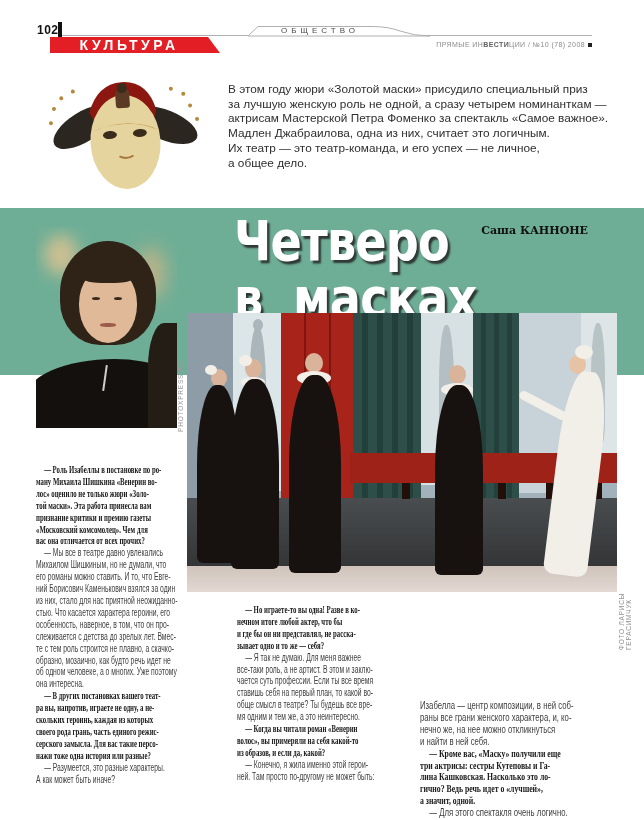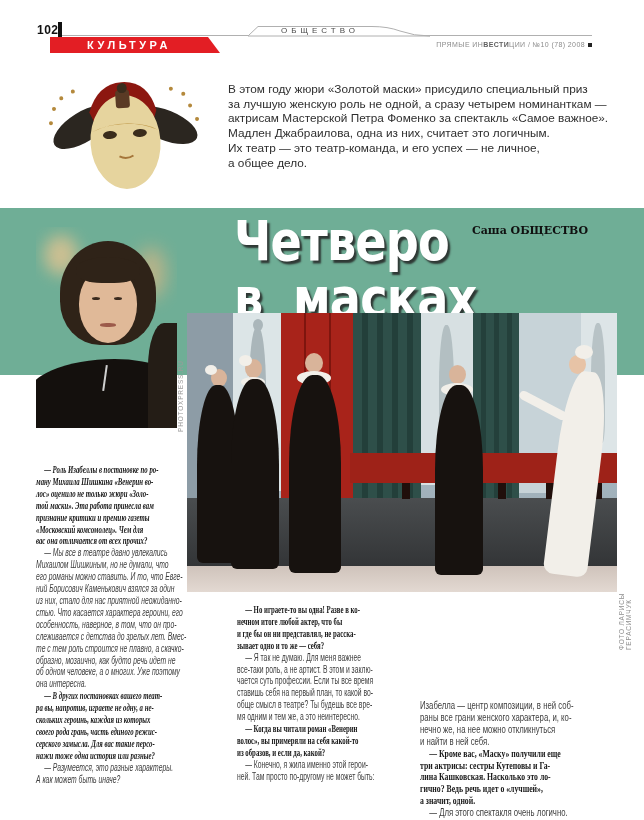--- a/index.html
+++ b/index.html
@@ -7,21 +7,21 @@
         font-family:"Liberation Sans",sans-serif;}
 
   
   .pagenum{position:absolute;left:37px;top:23px;font-size:12px;font-weight:bold;color:#111;letter-spacing:0.5px;}
   .pagebar{position:absolute;left:58px;top:22px;width:4px;height:27px;background:#111;}
   .hdr-svg{position:absolute;left:0;top:0;}
   .section-label{position:absolute;left:252px;top:26px;width:136px;text-align:center;
         font-size:8px;letter-spacing:4px;color:#4a4a4a;}
   .rubric-tab{position:absolute;left:50px;top:37px;width:170px;height:16px;background:#e31e24;
         -webkit-clip-path:polygon(0 0,158px 0,170px 16px,0 16px);clip-path:polygon(0 0,158px 0,170px 16px,0 16px);}
-  .rubric-tab span{display:block;text-align:center;width:158px;font-size:11px;font-weight:bold;
+  .rubric-tab span{display:block;text-align:center;width:158px;font-size:14px;font-weight:bold;
         color:#fff;letter-spacing:3.5px;line-height:16px;}
   .issue{position:absolute;right:52px;top:41px;font-size:7px;color:#8c8c8c;letter-spacing:0.4px;}
   .issue b{color:#5f5f5f;}
   .issue .sq{display:inline-block;width:4px;height:4px;background:#222;margin-left:3px;}
 
   
   .lead{position:absolute;left:228px;top:82px;width:395px;font-size:11.8px;line-height:14.7px;
         color:#2e2e2e;white-space:pre-line;}
   .mask-art{position:absolute;left:46px;top:72px;}
 
@@ -106,21 +106,21 @@
   <div class="lead">В этом году жюри «Золотой маски» присудило специальный приз
 за лучшую женскую роль не одной, а сразу четырем номинанткам —
 актрисам Мастерской Петра Фоменко за спектакль «Самое важное».
 Мадлен Джабраилова, одна из них, считает это логичным.
 Их театр — это театр-команда, и его успех — не личное,
 а общее дело.</div>
 
   <div class="hero"></div>
   <div class="headline">Четверо
 в  масках</div>
-  <div class="author">Саша ОБЩЕСТВО</div>
+  <div class="author">Саша КАННОНЕ</div>
 
   <div class="portrait">
     <div class="abs" style="left:8px;top:8px;width:34px;height:40px;background:#e3c491;border-radius:50%;filter:blur(8px);opacity:.8;"></div>
     <div class="abs" style="left:100px;top:20px;width:30px;height:52px;background:#d8b684;border-radius:50%;filter:blur(9px);opacity:.7;"></div>
     <div class="abs" style="left:24px;top:14px;width:96px;height:104px;background:#2f2318;border-radius:50% 50% 42% 42%;"></div>
     <div class="abs" style="left:43px;top:40px;width:58px;height:76px;background:#e0b998;border-radius:48% 48% 50% 50%;"></div>
     <div class="abs" style="left:40px;top:30px;width:64px;height:26px;background:#2f2318;border-radius:50% 50% 40% 40%;"></div>
     <div class="abs" style="left:56px;top:70px;width:8px;height:3px;background:#3a2a1e;border-radius:50%;"></div>
     <div class="abs" style="left:78px;top:70px;width:8px;height:3px;background:#3a2a1e;border-radius:50%;"></div>
     <div class="abs" style="left:64px;top:96px;width:16px;height:4px;background:#9c5a4a;border-radius:40%;"></div>
@@ -164,21 +164,21 @@
     <div class="fig-dress" style="left:248px;top:72px;width:48px;height:190px;"></div>
 
     <div class="fig-head" style="left:382px;top:42px;width:17px;height:19px;background:#e7c3a6;"></div>
     <div class="fig-white" style="left:388px;top:32px;width:18px;height:14px;border-radius:50%;"></div>
     <div class="fig-white" style="left:368px;top:58px;width:44px;height:205px;border-radius:40% 40% 10px 10px;transform:rotate(7deg);"></div>
     <div class="fig-white" style="left:330px;top:88px;width:52px;height:9px;border-radius:5px;transform:rotate(28deg);"></div>
   </div>
   <div class="vcredit" style="left:618px;top:548px;height:102px;color:#8f8f8f;">ФОТО ЛАРИСЫ ГЕРАСИМЧУК</div>
 
 
-  <div class="col" style="left:36px;top:464px;width:156px;font-style:italic;">
+  <div class="col" style="left:36px;top:464px;width:156px;">
     <div class="col-inner c12">
       <p class="q">— Роль Изабеллы в постановке по ро-
 ману Михаила Шишкина «Венерин во-
 лос» оценило не только жюри «Золо-
 той маски». Эта работа принесла вам
 признание критики и премию газеты
 «Московский комсомолец». Чем для
 вас она отличается от всех прочих?</p>
       <p class="a">— Мы все в театре давно увлекались
 Михаилом Шишкиным, но не думали, что

